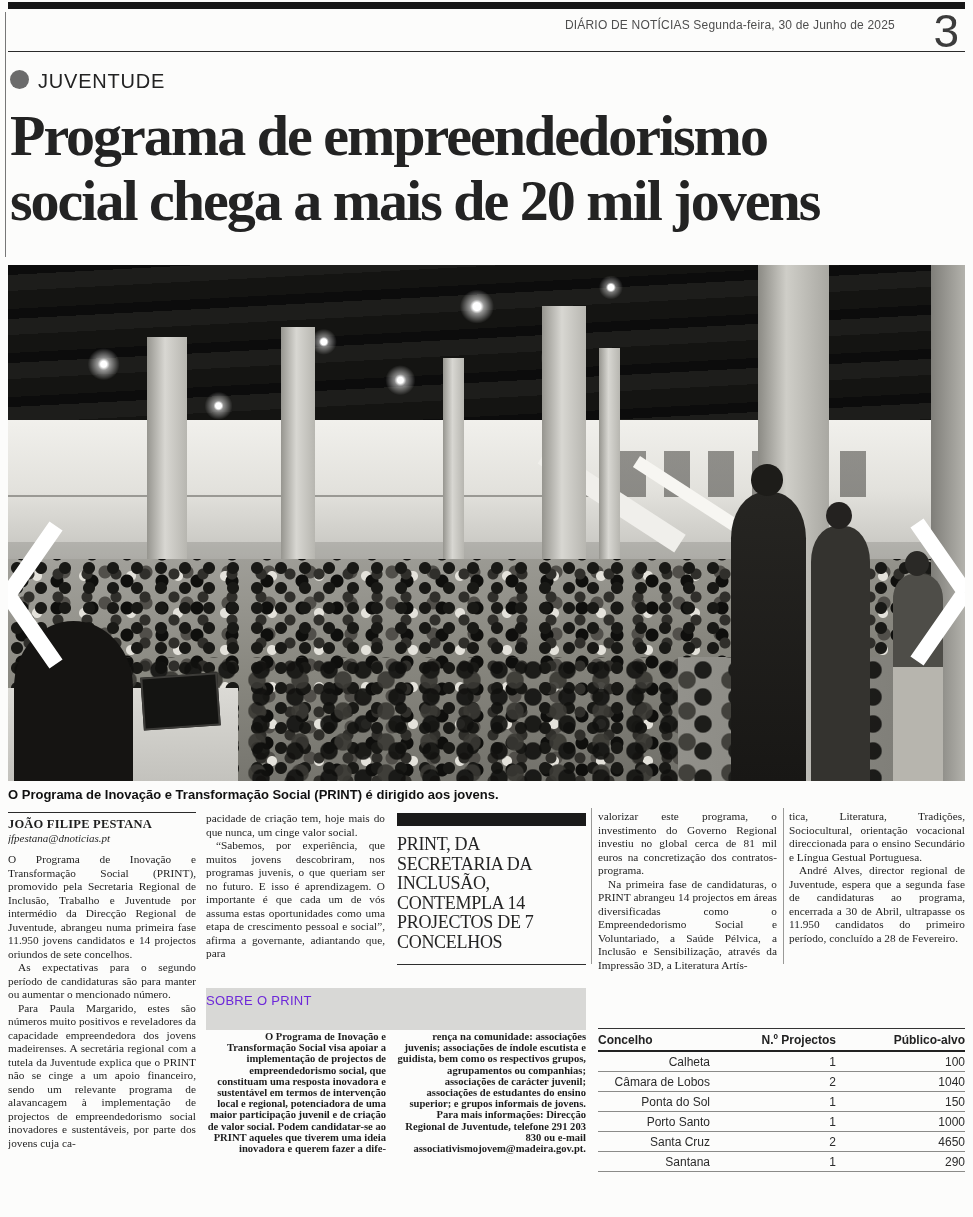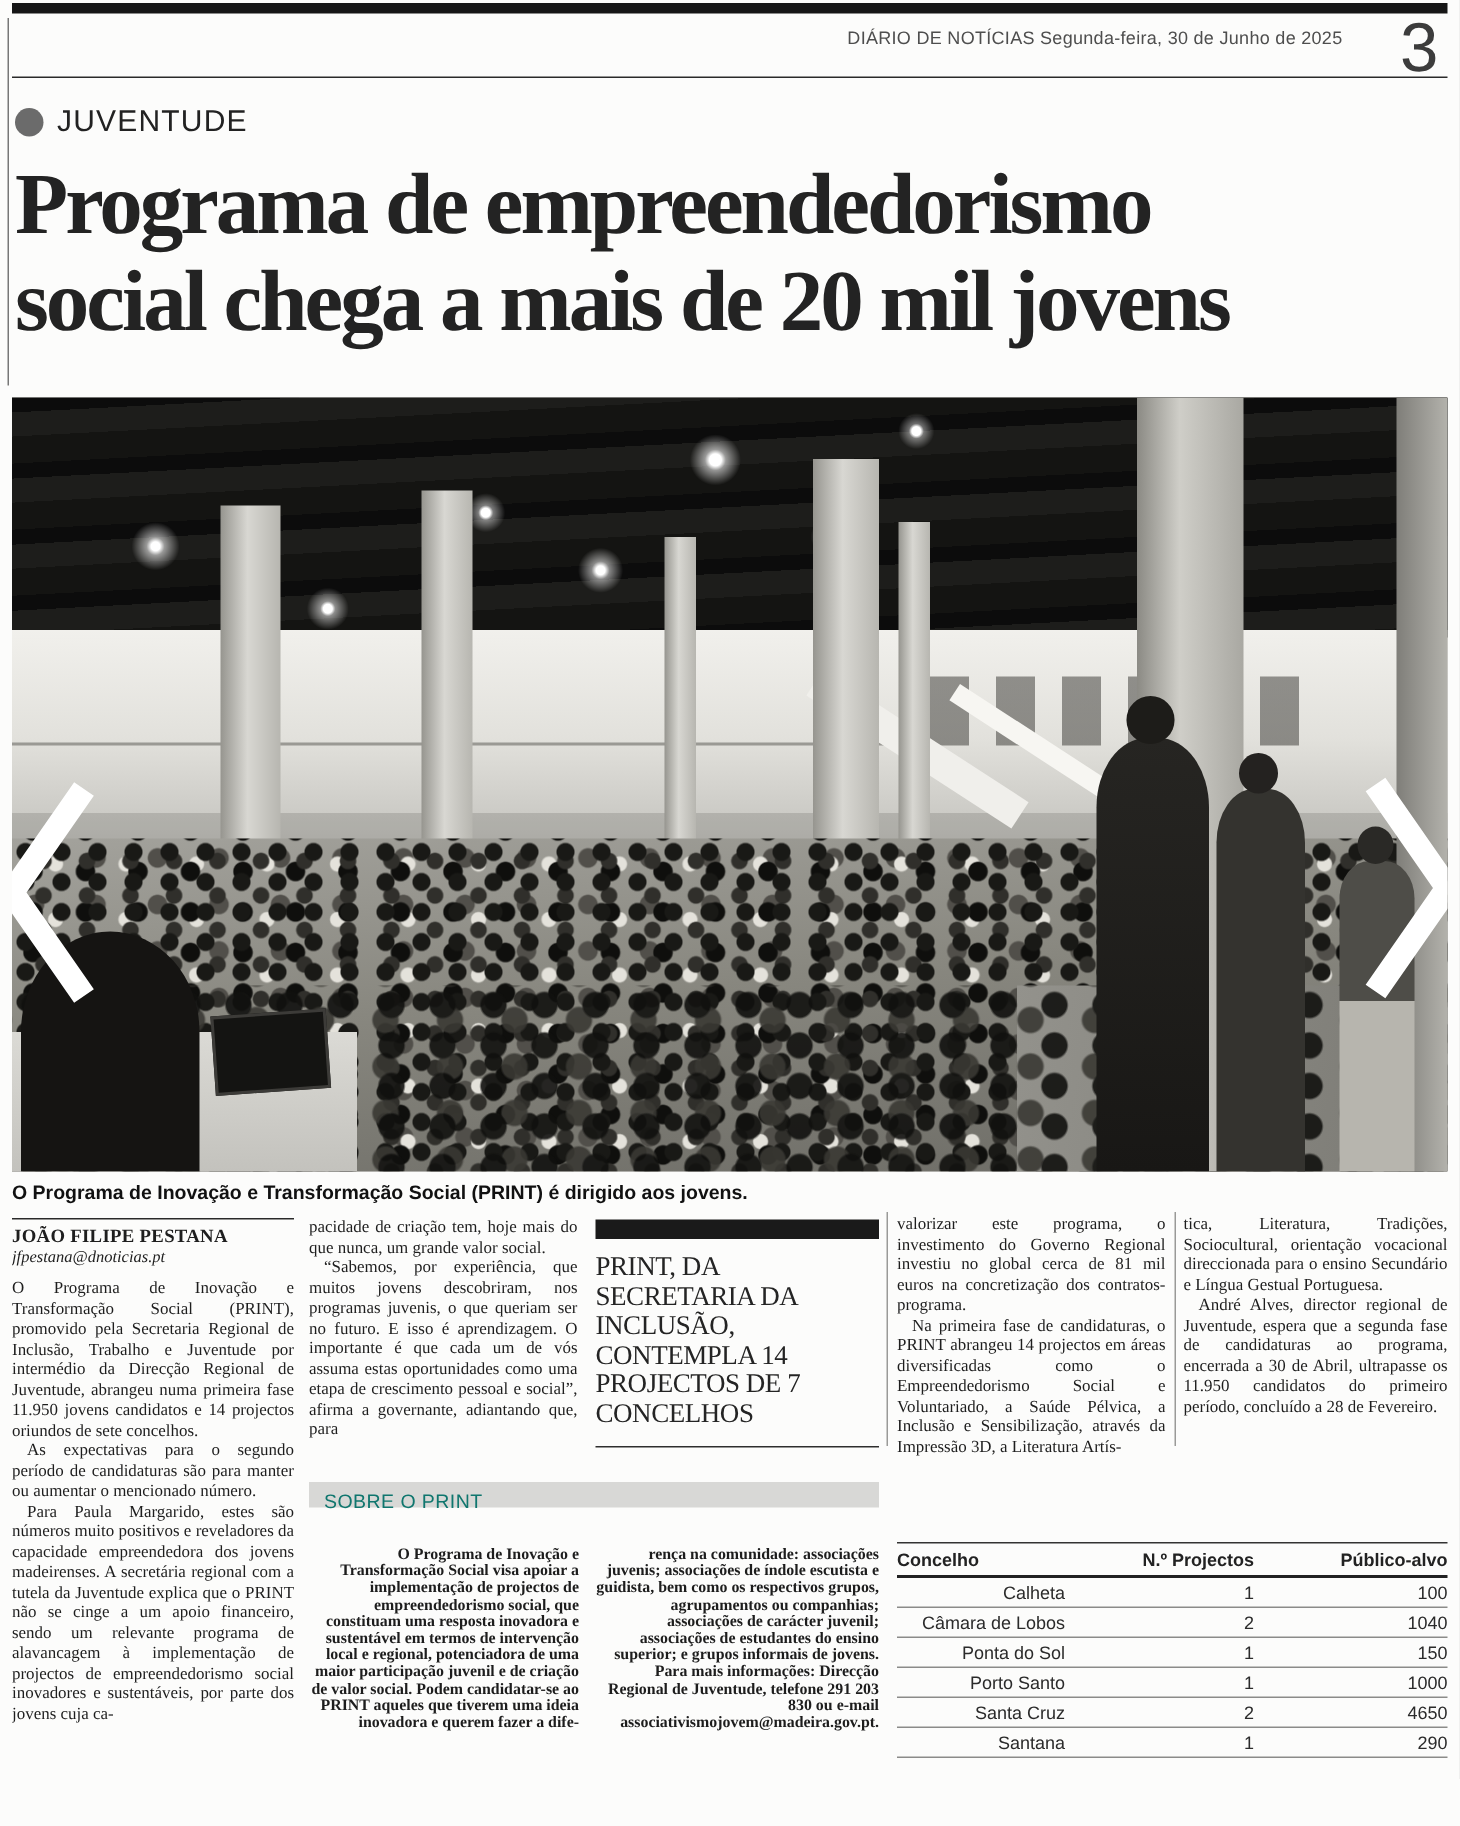--- a/index.html
+++ b/index.html
@@ -8,21 +8,21 @@
   .abs{position:absolute;}
 
   
   .topbar{left:8px;top:2px;width:957px;height:7px;background:#161616;}
   .masthead{right:78px;top:18px;font-size:12px;color:#4e4e4e;letter-spacing:.2px;}
   .pagenum{right:14px;top:4px;font-size:46px;font-weight:400;color:#3c3c3c;}
   .headrule{left:8px;top:51px;width:957px;height:0;border-top:1.5px solid #2a2a2a;}
   .edgeline{left:5px;top:12px;width:0;height:245px;border-left:1.5px solid #777;}
 
   
-  .kicker{left:10px;top:70px;display:flex;align-items:center;gap:9px;}
+  .kicker{left:10px;top:70px;display:flex;gap:9px;}
   .kicker-dot{width:19px;height:19px;border-radius:50%;background:#6b6b6b;}
   .kicker-label{font-size:20px;letter-spacing:.8px;color:#222;}
   .headline{left:10px;top:104px;width:950px;font-family:"Liberation Serif",serif;
             font-weight:600;color:#232323;font-size:58px;line-height:1.12;letter-spacing:-2px;}
   .headline div{white-space:nowrap;}
 
   
   .photo{left:8px;top:265px;width:957px;height:516px;background:#8d8c87;overflow:hidden;}
   .ph-ceiling{left:0;top:0;width:100%;height:31%;
       background:
@@ -98,22 +98,22 @@
   .gr-1{left:591px;} .gr-2{left:783px;}
 
   
   .pullquote{left:397px;top:813px;width:189px;}
   .pq-bar{height:13px;background:#1a1a1a;margin-bottom:9px;}
   .pq-text{font-family:"Liberation Serif",serif;font-size:18px;line-height:19.5px;
            letter-spacing:-.3px;color:#242424;text-transform:uppercase;}
   .pq-rule{border-top:1.5px solid #2e2e2e;margin-top:12px;}
 
   
-  .secbar{top:988px;height:17px;background:#d8d8d6;color:#0f766e;font-size:13px;
-          letter-spacing:.3px;line-height:25px;padding-left:10px;box-sizing:border-box;}
+  .secbar{top:988px;height:42px;background:#d8d8d6;color:#6d28d9;font-size:13px;
+          letter-spacing:.3px;line-height:25px;box-sizing:border-box;}
   .bar-sobre{left:206px;width:380px;}
   .bar-dist{left:598px;width:367px;}
 
   
   .sobrecol{font-family:"Liberation Serif",serif;font-weight:bold;font-size:10.6px;
             line-height:11.2px;color:#1d1d1d;text-align:right;overflow:hidden;}
   .sobre1{left:206px;top:1031px;width:180px;height:180px;}
   .sobre2{left:397px;top:1031px;width:189px;height:180px;}
   .sobrecol p{margin:0;}
 
@@ -194,21 +194,21 @@
   <div class="abs bodycol col1">
     <div class="colrule"></div>
     <div class="byline-name">JOÃO FILIPE PESTANA</div>
     <div class="byline-mail">jfpestana@dnoticias.pt</div>
     <p>O Programa de Inovação e Transformação Social (PRINT), promovido pela Secretaria Regional de Inclusão, Trabalho e Juventude por intermédio da Direcção Regional de Juventude, abrangeu numa primeira fase 11.950 jovens candidatos e 14 projectos oriundos de sete concelhos.</p>
     <p class="ind">As expectativas para o segundo período de candidaturas são para manter ou aumentar o mencionado número.</p>
     <p class="ind">Para Paula Margarido, estes são números muito positivos e reveladores da capacidade empreendedora dos jovens madeirenses. A secretária regional com a tutela da Juventude explica que o PRINT não se cinge a um apoio financeiro, sendo um relevante programa de alavancagem à implementação de projectos de empreendedorismo social inovadores e sustentáveis, por parte dos jovens cuja ca-</p>
   </div>
 
   <div class="abs bodycol col2">
-    <p>pacidade de criação tem, hoje mais do que nunca, um grande valor social.</p>
+    <p>pacidade de criação tem, hoje mais do que nunca, um cinge valor social.</p>
     <p class="ind">“Sabemos, por experiência, que muitos jovens descobriram, nos programas juvenis, o que queriam ser no futuro. E isso é aprendizagem. O importante é que cada um de vós assuma estas oportunidades como uma etapa de crescimento pessoal e social”, afirma a governante, adiantando que, para</p>
   </div>
 
   <div class="abs pullquote">
     <div class="pq-bar"></div>
     <div class="pq-text">PRINT, DA SECRETARIA DA INCLUSÃO, CONTEMPLA 14 PROJECTOS DE 7 CONCELHOS</div>
     <div class="pq-rule"></div>
   </div>
 
   <div class="abs bodycol col4">

